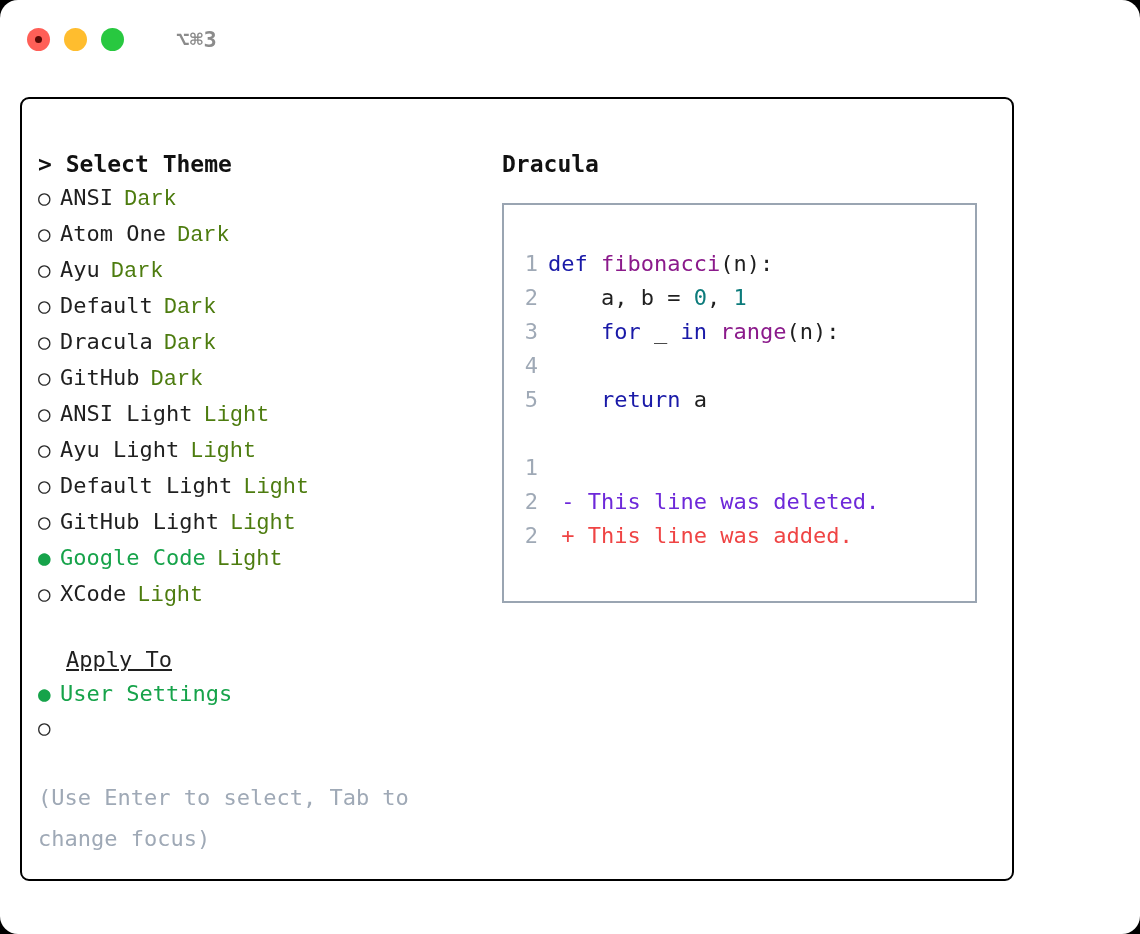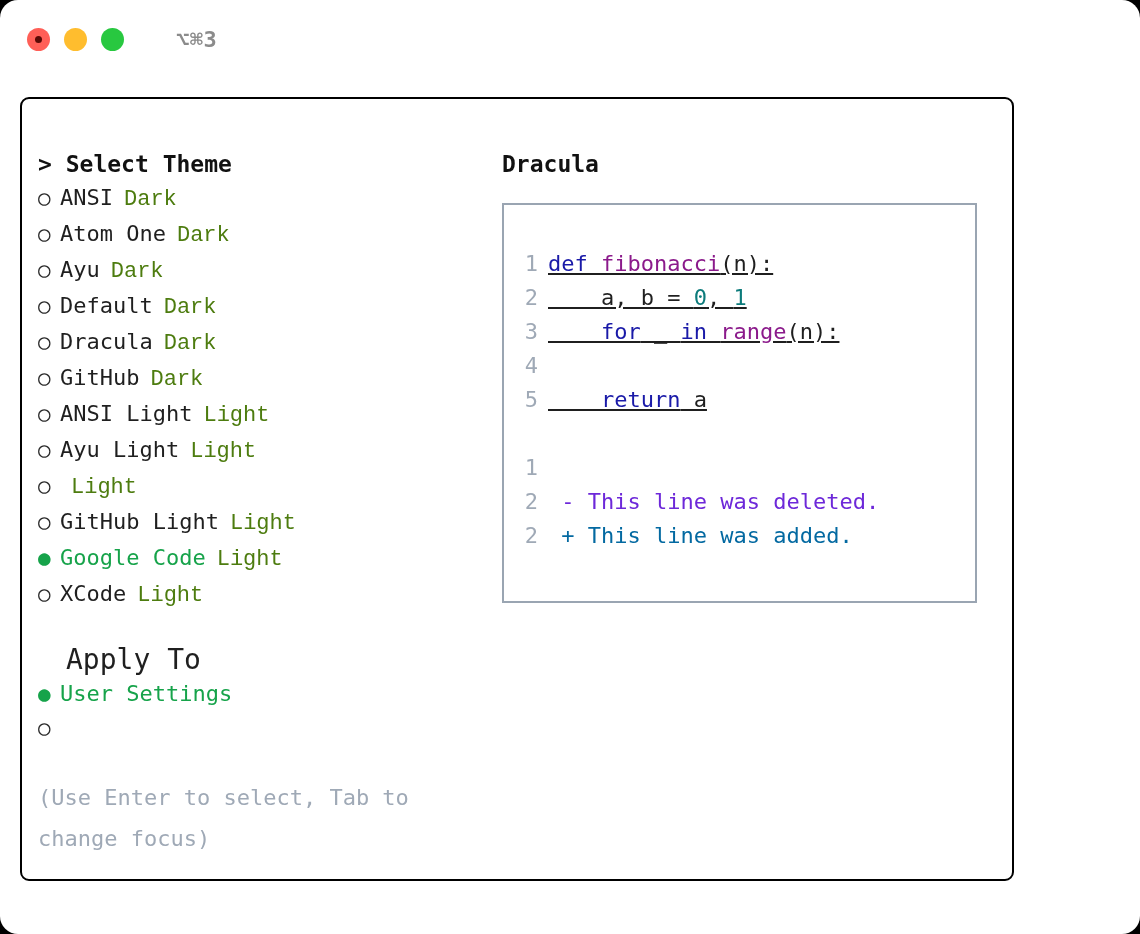--- a/index.html
+++ b/index.html
@@ -129,25 +129,26 @@
   .opt-row.selected .opt-label { color: #16a34a; }
   .opt-tag {
     color: #4d7c0f;
     margin-left: 11px;
     font-family: Liberation Mono, monospace;
   }
 
   .section-gap { height: 30px; }
 
   .group-title {
-    font-size: 28px;
+    font-size: 22px;
     color: #1f1f1f;
     line-height: 34px;
     padding-left: 28px;
     white-space: pre;
+    text-decoration: underline;
   }
 
   .hint {
     margin-top: 32px;
     font-size: 22px;
     color: #9fa9b6;
     line-height: 41px;
     width: 400px;
   }
 
@@ -182,32 +183,32 @@
   }
   .lineno {
     display: inline-block;
     width: 44px;
     text-align: right;
     color: #9fa9b6;
     flex: 0 0 auto;
     padding-right: 10px;
     box-sizing: border-box;
   }
-  .code-text { color: #1f1f1f; text-decoration: underline; }
+  .code-text { color: #1f1f1f; }
 
   .tok-kw   { color: #1a1aa8; }
   .tok-fn   { color: #8b1a8b; }
   .tok-num  { color: #0c7b7b; }
   .tok-plain{ color: #1f1f1f; }
 
   .blank-line { height: 34px; }
 
   .diff-ctx { color: #8c8c8c; }
   .diff-del { color: #6d28d9; }
-  .diff-add { color: #0369a1; text-align: right; }
+  .diff-add { color: #ef4444; text-align: right; }
 </style>
 </head>
 <body>
 
 <div class="window">
 
   <div class="titlebar">
     <div class="lights">
       <span class="light red"></span>
       <span class="light yellow"></span>
@@ -225,21 +226,21 @@
 
         <div id="theme-list">
             <div class="opt-row"><span class="bullet">○</span><span class="opt-label">ANSI</span><span class="opt-tag">Dark</span></div>
             <div class="opt-row"><span class="bullet">○</span><span class="opt-label">Atom One</span><span class="opt-tag">Dark</span></div>
             <div class="opt-row"><span class="bullet">○</span><span class="opt-label">Ayu</span><span class="opt-tag">Dark</span></div>
             <div class="opt-row"><span class="bullet">○</span><span class="opt-label">Default</span><span class="opt-tag">Dark</span></div>
             <div class="opt-row"><span class="bullet">○</span><span class="opt-label">Dracula</span><span class="opt-tag">Dark</span></div>
             <div class="opt-row"><span class="bullet">○</span><span class="opt-label">GitHub</span><span class="opt-tag">Dark</span></div>
             <div class="opt-row"><span class="bullet">○</span><span class="opt-label">ANSI Light</span><span class="opt-tag">Light</span></div>
             <div class="opt-row"><span class="bullet">○</span><span class="opt-label">Ayu Light</span><span class="opt-tag">Light</span></div>
-            <div class="opt-row"><span class="bullet">○</span><span class="opt-tag">Light</span></div>
+            <div class="opt-row"><span class="bullet">○</span><span class="opt-label">Default Light</span><span class="opt-tag">Light</span></div>
             <div class="opt-row"><span class="bullet">○</span><span class="opt-label">GitHub Light</span><span class="opt-tag">Light</span></div>
             <div class="opt-row selected"><span class="bullet">●</span><span class="opt-label">Google Code</span><span class="opt-tag">Light</span></div>
             <div class="opt-row"><span class="bullet">○</span><span class="opt-label">XCode</span><span class="opt-tag">Light</span></div>
           </div>
 
         <div class="section-gap"></div>
 
         <div class="group-title">Apply To</div>
         <div id="apply-list">
             <div class="opt-row selected"><span class="bullet">●</span><span class="opt-label">User Settings</span></div>

